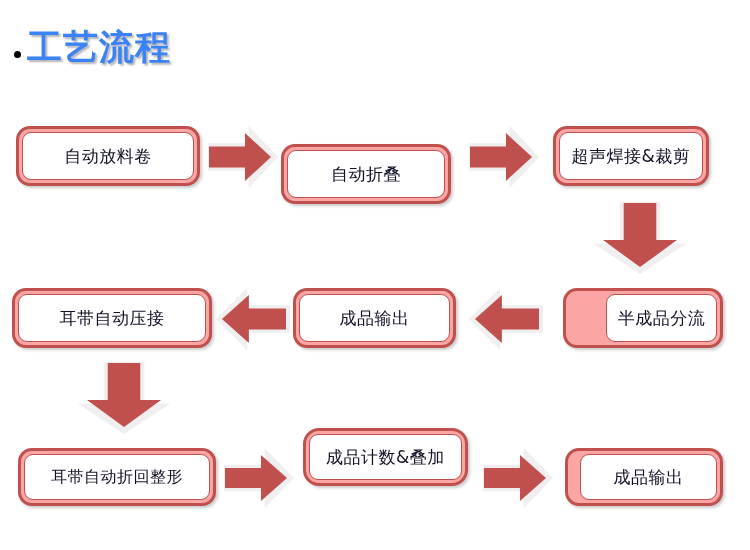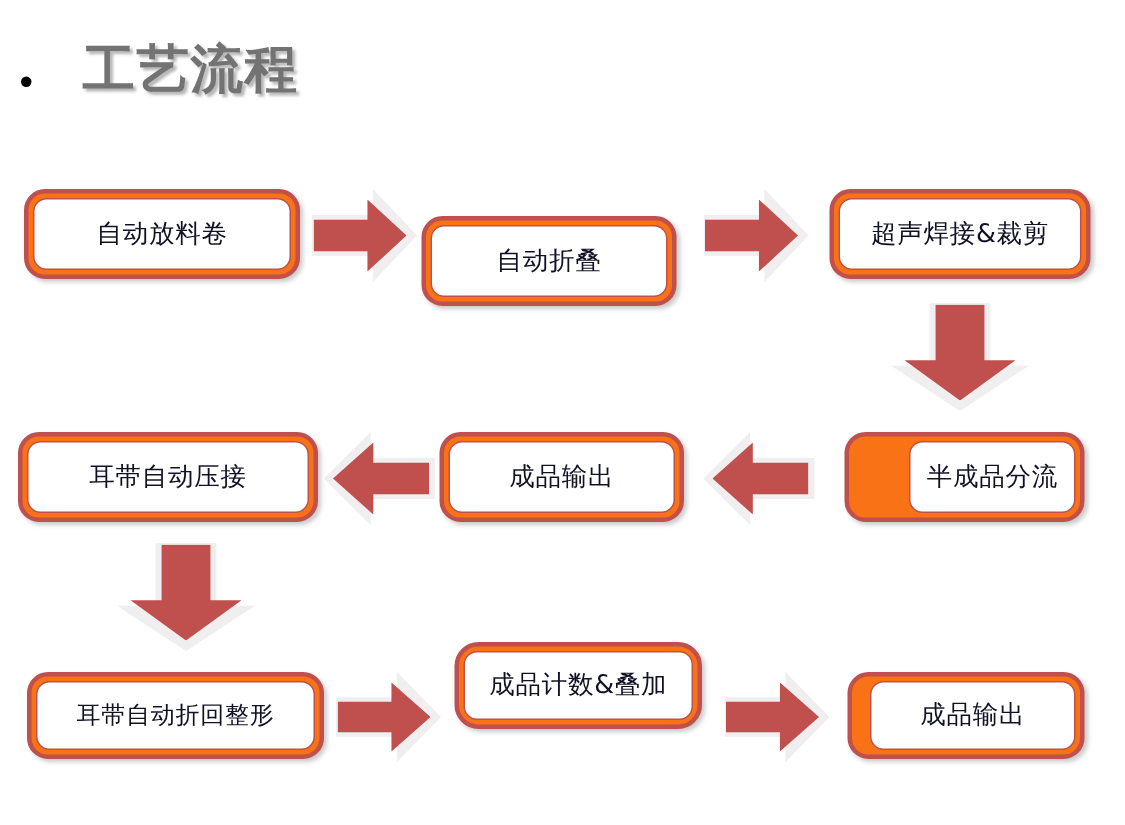--- a/index.html
+++ b/index.html
@@ -32,33 +32,32 @@
     width: 7px;
     height: 7px;
     border-radius: 50%;
     background: #000000;
     margin-top: 14px;
     flex: 0 0 auto;
   }
   .title-text {
     font-size: 35px;
     font-weight: bold;
-    color: #737373;
+    color: #3b82f6;
     letter-spacing: 1px;
     line-height: 1.1;
     text-shadow: 2px 2px 2px rgba(120,120,120,0.55);
     white-space: nowrap;
-    margin-left: 28px;
   }
 
   
   .pbox {
     position: absolute;
     box-sizing: border-box;
-    background: #f97316;
+    background: #fca5a5;
     border: 3px solid #c0504d;
     border-radius: 14px;
     padding: 3px;
     box-shadow: 2px 2px 3px rgba(140,140,140,0.45);
   }
   .pbox-inner {
     width: 100%;
     height: 100%;
     box-sizing: border-box;
     border: 1px solid #c0504d;
@@ -122,21 +121,21 @@
 
   <div class="pbox" style="left:281px; top:144px; width:170px; height:60px;">
     <div class="pbox-inner">
       <span class="pbox-label">自动折叠</span>
     </div>
   </div>
 
   <div class="arrow-shell ar-right" style="left:469px; top:126px; width:70px; height:62px;"></div>
   <div class="arrow ar-right" style="left:470px; top:133px; width:62px; height:48px;"></div>
 
-  <div class="pbox" style="left:553px; top:126px; width:174px; height:60px;">
+  <div class="pbox" style="left:553px; top:126px; width:156px; height:60px;">
     <div class="pbox-inner">
       <span class="pbox-label">超声焊接&amp;裁剪</span>
     </div>
   </div>
 
   <div class="arrow-shell ar-down" style="left:594px; top:202px; width:92px; height:72px;"></div>
   <div class="arrow ar-down" style="left:603px; top:203px; width:74px; height:64px;"></div>
 
   <div class="pbox" style="left:12px; top:288px; width:200px; height:60px;text-align:center;">
     <div class="pbox-inner">

